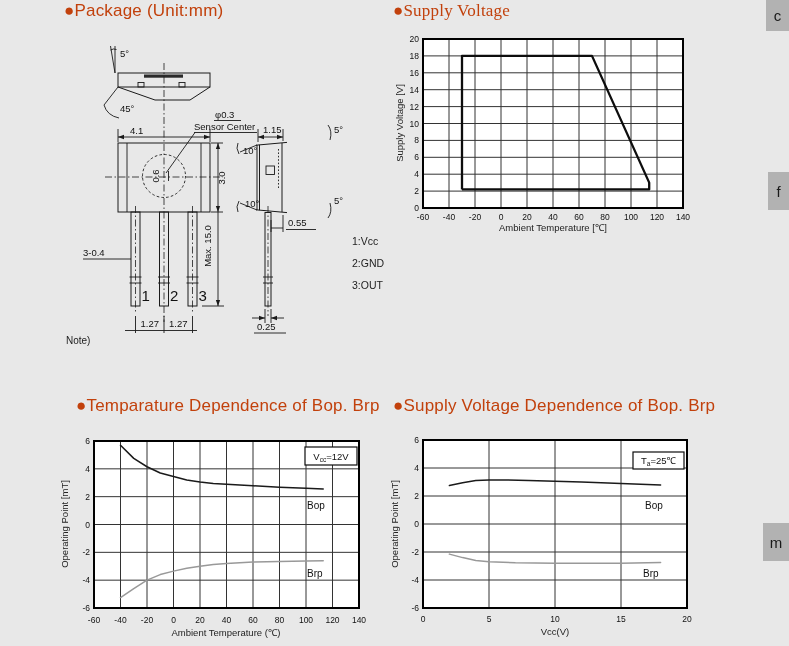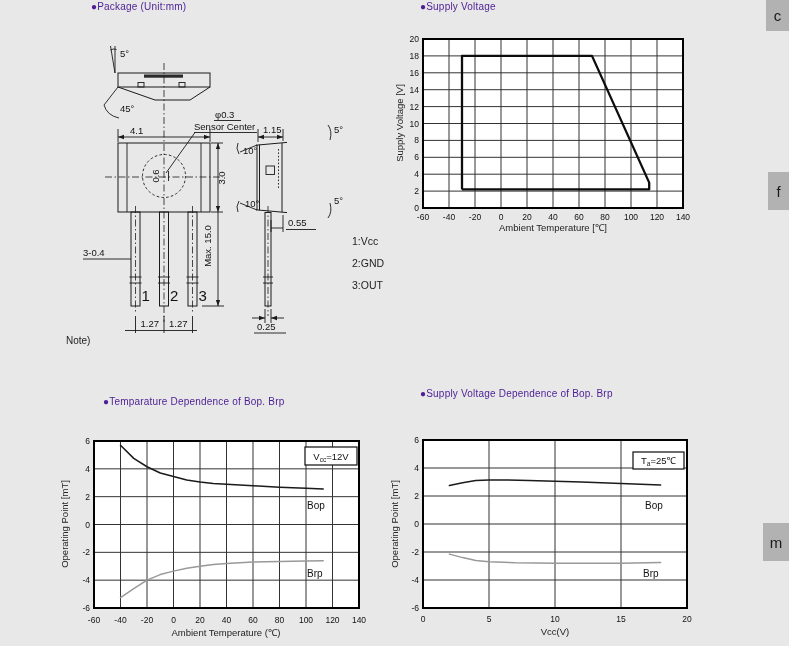--- a/index.html
+++ b/index.html
@@ -2,25 +2,25 @@
 <html><head>
 <meta charset="utf-8">
 <style>
   html,body{margin:0;padding:0;}
   body{
     width:789px;height:646px;position:relative;overflow:hidden;
     background:#e8e8e8;
     font-family:"Liberation Sans", sans-serif;
     color:#111;
   }
-  .title{position:absolute;font-size:10px;letter-spacing:.2px;color:#4c1d95;white-space:nowrap;margin-left:27px;}
+  .title{position:absolute;font-size:17px;letter-spacing:.2px;color:#c2410c;white-space:nowrap;}
   #title-package{left:64px;top:1px;}
-  #title-supply{left:393px;top:1px;}
+  #title-supply{left:393px;top:1px;font-family:Liberation Serif, serif;}
   #title-temp{left:76px;top:396px;}
-  #title-vcc{left:393px;top:388px;}
+  #title-vcc{left:393px;top:396px;}
   svg{position:absolute;overflow:visible;}
   #pkgsvg{left:80px;top:30px;}
   #chartA{left:385px;top:25px;}
   #chartB{left:60px;top:430px;}
   #chartC{left:390px;top:430px;}
   .ln{stroke:#1a1a1a;stroke-width:1;fill:none;}
   .thin{stroke:#1a1a1a;stroke-width:.9;fill:none;}
   .cl{stroke:#1a1a1a;stroke-width:.8;fill:none;stroke-dasharray:7 2.5 1.5 2.5;}
   .dot{stroke:#1a1a1a;stroke-width:.9;fill:none;stroke-dasharray:1.6 1.8;}
   .dcirc{stroke:#1a1a1a;stroke-width:.9;fill:none;stroke-dasharray:2.6 2.2;}

